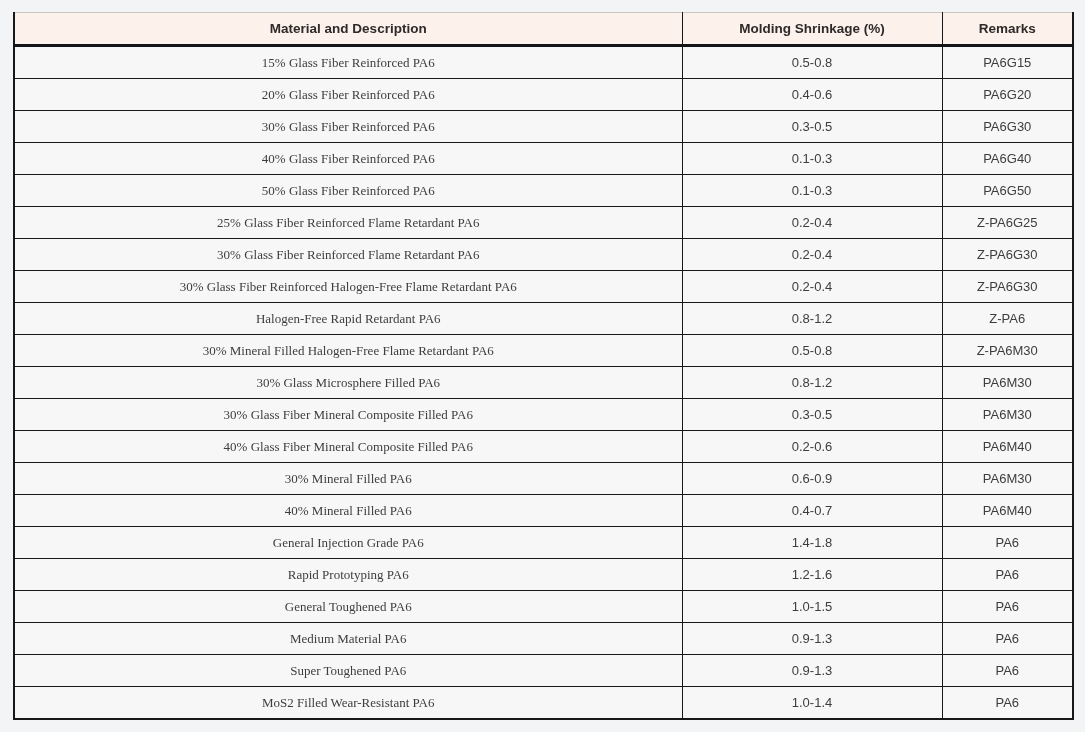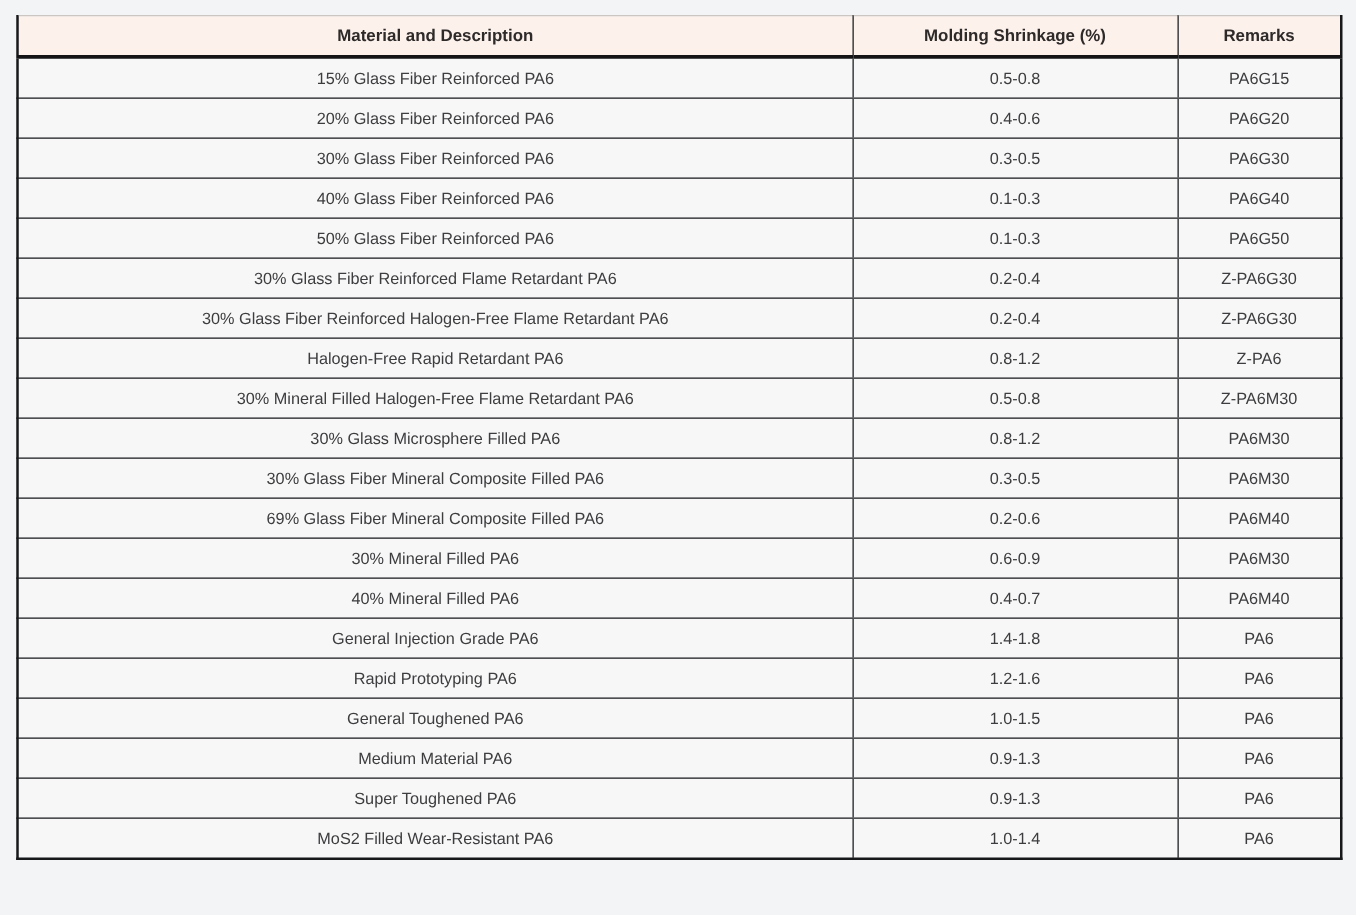--- a/index.html
+++ b/index.html
@@ -49,21 +49,21 @@
     font-size: 13px;
     height: 31px;
     text-align: center;
     vertical-align: middle;
     border-left: 1px solid #17181a;
     border-bottom: 1px solid #17181a;
     padding: 0 6px;
     white-space: nowrap;
     overflow: hidden;
   }
-  tbody td:first-child { border-left: none; }
+  tbody td:first-child { border-left: none; font-family: Liberation Serif, serif; }
   tbody tr:last-child td { border-bottom: none; margin-left: 47px; }
 </style>
 </head>
 <body>
 
 <div class="page">
   <table class="shrinkage">
     <colgroup>
       <col class="c-material">
       <col class="c-shrink">
@@ -96,20 +96,25 @@
           <td>40% Glass Fiber Reinforced PA6</td>
           <td>0.1-0.3</td>
           <td>PA6G40</td>
         </tr>
         <tr>
           <td>50% Glass Fiber Reinforced PA6</td>
           <td>0.1-0.3</td>
           <td>PA6G50</td>
         </tr>
         <tr>
+          <td>25% Glass Fiber Reinforced Flame Retardant PA6</td>
+          <td>0.2-0.4</td>
+          <td>Z-PA6G25</td>
+        </tr>
+        <tr>
           <td>30% Glass Fiber Reinforced Flame Retardant PA6</td>
           <td>0.2-0.4</td>
           <td>Z-PA6G30</td>
         </tr>
         <tr>
           <td>30% Glass Fiber Reinforced Halogen-Free Flame Retardant PA6</td>
           <td>0.2-0.4</td>
           <td>Z-PA6G30</td>
         </tr>
         <tr>
@@ -126,21 +131,21 @@
           <td>30% Glass Microsphere Filled PA6</td>
           <td>0.8-1.2</td>
           <td>PA6M30</td>
         </tr>
         <tr>
           <td>30% Glass Fiber Mineral Composite Filled PA6</td>
           <td>0.3-0.5</td>
           <td>PA6M30</td>
         </tr>
         <tr>
-          <td>69% Glass Fiber Mineral Composite Filled PA6</td>
+          <td>40% Glass Fiber Mineral Composite Filled PA6</td>
           <td>0.2-0.6</td>
           <td>PA6M40</td>
         </tr>
         <tr>
           <td>30% Mineral Filled PA6</td>
           <td>0.6-0.9</td>
           <td>PA6M30</td>
         </tr>
         <tr>
           <td>40% Mineral Filled PA6</td>

